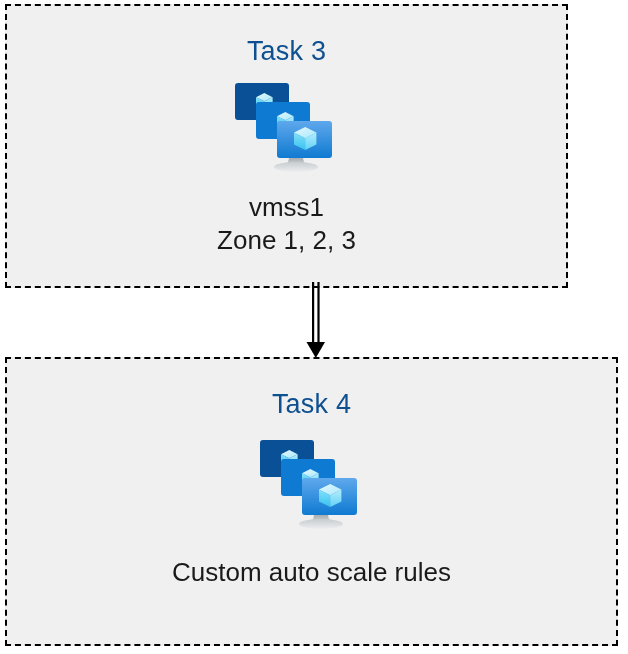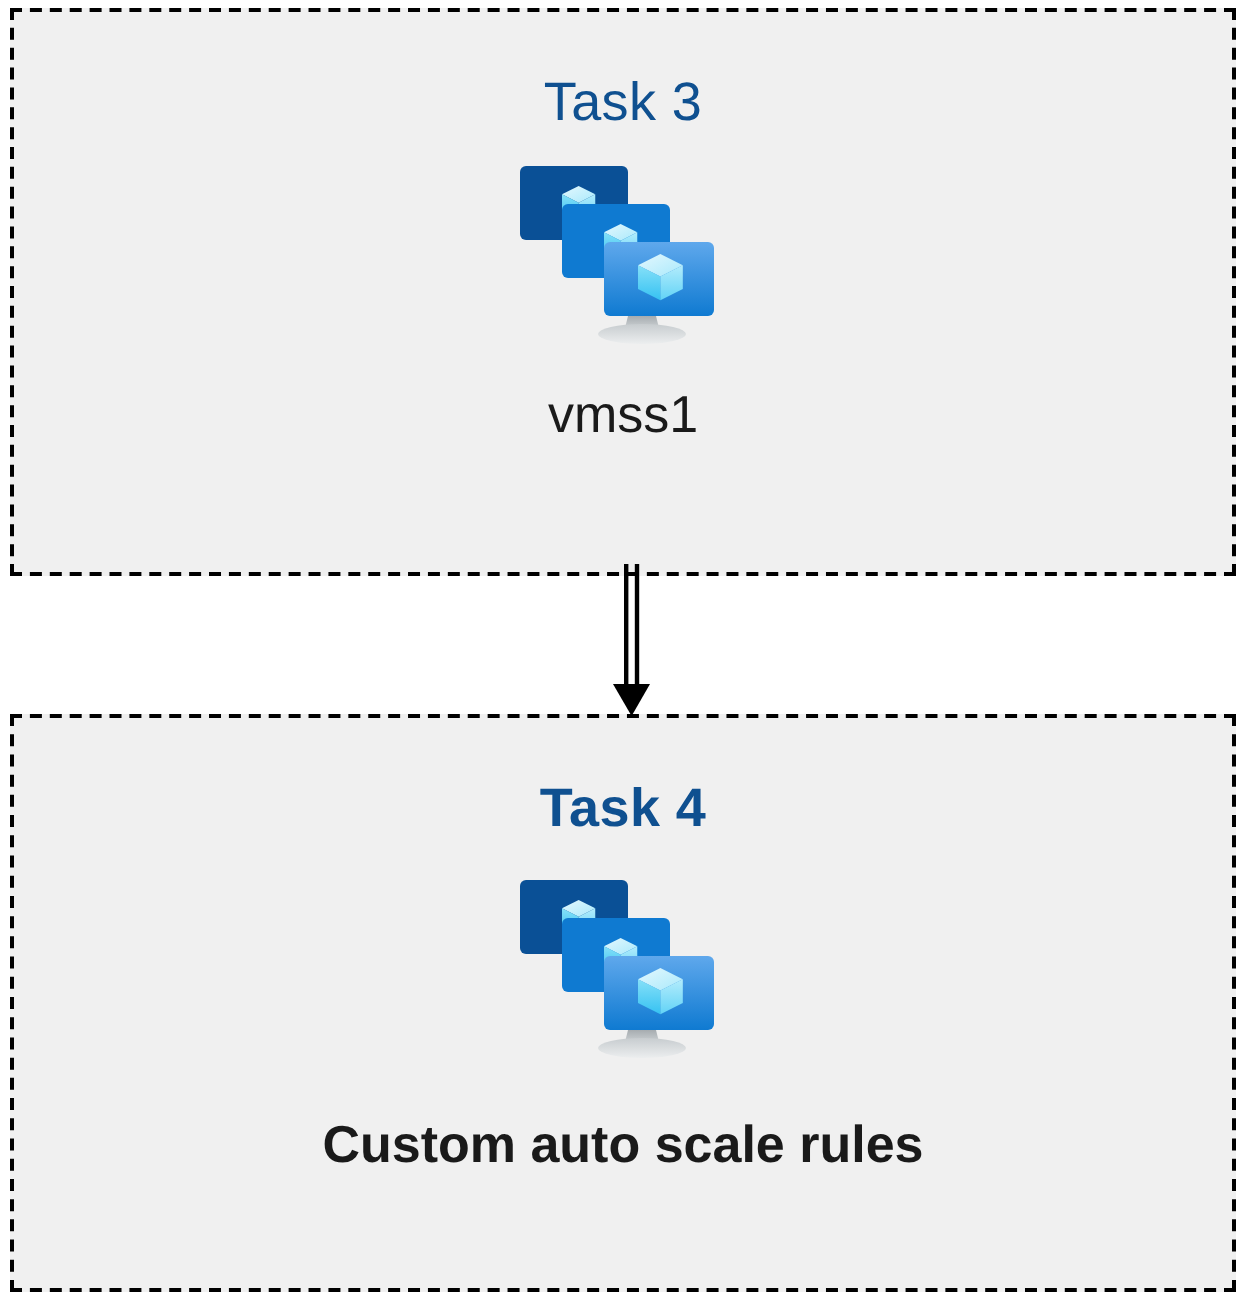--- a/index.html
+++ b/index.html
@@ -28,29 +28,28 @@
     box-sizing: border-box;
     background: #f0f0f0;
     border: 2px dashed #000000;
     display: flex;
     flex-direction: column;
     align-items: center;
   }
   #task-box-top {
     left: 5px;
     top: 4px;
-    width: 613px;
+    width: 563px;
     height: 284px;
   }
   #task-box-bottom {
     left: 5px;
     top: 357px;
     width: 613px;
     height: 289px;
-    font-weight: bold;
   }
 
   .task-title {
     color: #0f5090;
     font-size: 27px;
     line-height: 1;
     letter-spacing: 0.2px;
     white-space: nowrap;
   }
   #task-box-top .task-title { margin-top: 32px; }
@@ -145,20 +144,21 @@
         <rect x="49" y="44" width="55" height="37" rx="3" fill="url(#mFrontA)"></rect>
         <g transform="translate(66,50) scale(0.70)">
           <polygon points="16,0 32,8 16,16 0,8" fill="url(#cubeTopA)"></polygon>
           <polygon points="0,8 16,16 16,33 0,25" fill="url(#cubeLeftA)"></polygon>
           <polygon points="32,8 16,16 16,33 32,25" fill="url(#cubeRightA)"></polygon>
         </g>
       </svg>
     </div>
 
     <div class="task-caption small-gap">vmss1</div>
+    <div class="task-caption">Zone 1, 2, 3</div>
   </div>
 
   <div id="connector-arrow">
     <svg viewBox="0 0 36 76" xmlns="http://www.w3.org/2000/svg">
 
       <rect x="14" y="0" width="2.2" height="62" fill="#000000"></rect>
       <rect x="19.4" y="0" width="2.2" height="62" fill="#000000"></rect>
 
       <polygon points="8.5,60 27,60 17.8,76" fill="#000000"></polygon>
     </svg>

